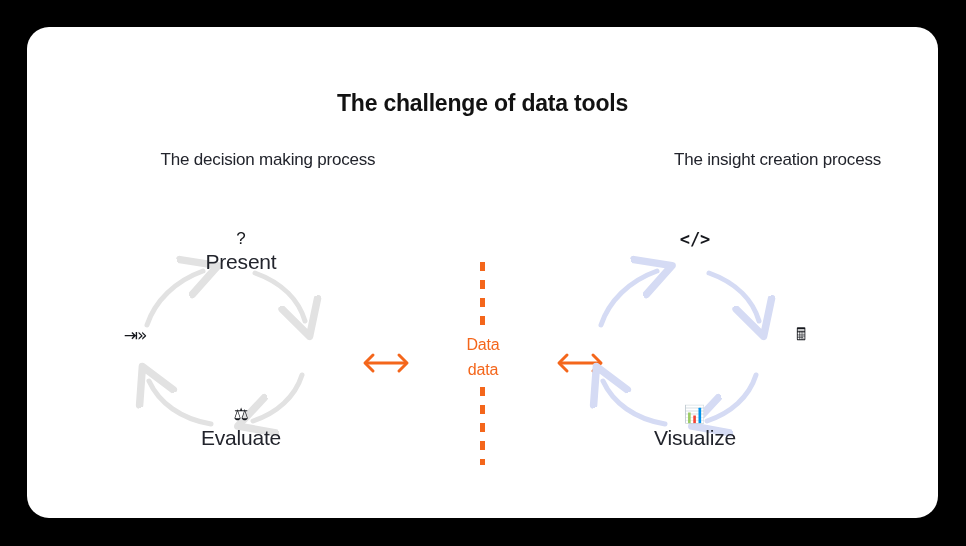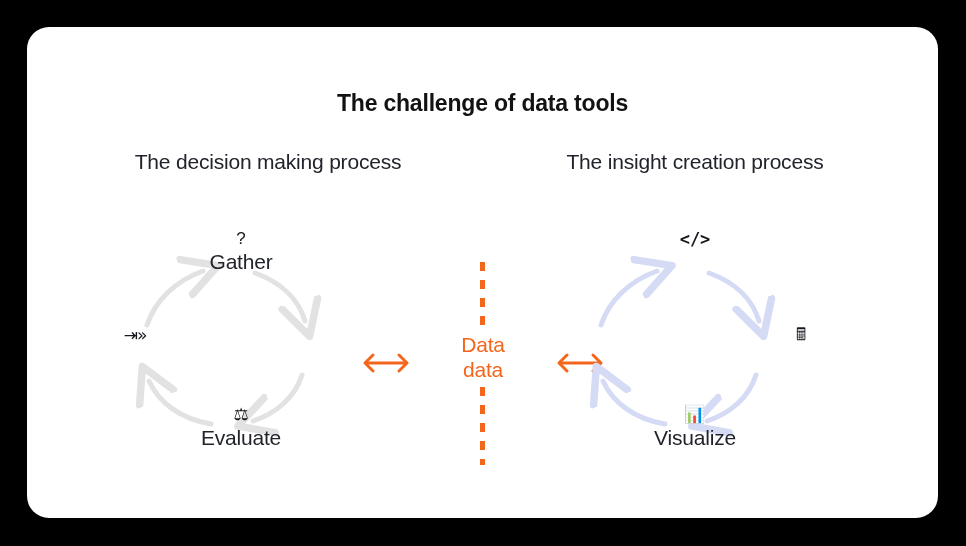--- a/index.html
+++ b/index.html
@@ -41,28 +41,28 @@
     text-align: center;
     font-size: 23px;
     font-weight: bold;
     color: #121212;
     letter-spacing: -0.2px;
   }
 
   .column-heading {
     position: absolute;
     top: 123px;
-    font-size: 21px;
+    font-size: 17px;
     font-weight: normal;
     color: #22242c;
     letter-spacing: -0.2px;
     white-space: nowrap;
   }
   #heading-left  { left: 55px;  width: 372px; text-align: center; }
-  #heading-right { left: 482px; width: 372px; text-align: center; }
+  #heading-right { left: 482px; width: 372px; text-align: right; }
 
   
   .cycle {
     position: absolute;
     top: 178px;
     width: 372px;
     height: 260px;
   }
   #cycle-left  { left: 28px; }
   #cycle-right { left: 482px; }
@@ -128,21 +128,21 @@
   }
   #dashed-line-top    { top: 57px;  height: 66px; }
   #dashed-line-bottom { top: 182px; height: 78px; }
 
   #center-label {
     position: absolute;
     left: 45px;
     top: 127px;
     width: 112px;
     text-align: center;
-    font-size: 21px;
+    font-size: 16px;
     line-height: 25px;
     color: var(--accent);
     letter-spacing: -0.2px;
   }
 
   .dbl-arrow {
     position: absolute;
     top: 145px;
     width: 56px;
     height: 26px;
@@ -175,21 +175,21 @@
 
         <path d="M247,170 C240,192 222,208 198,216" fill="none" stroke="#e2e2e2" stroke-width="5" stroke-linecap="round" marker-end="url(#ahL)"></path>
 
         <path d="M156,219 C126,214 104,198 94,176" fill="none" stroke="#e2e2e2" stroke-width="5" stroke-linecap="round" marker-end="url(#ahL)"></path>
 
         <path d="M92,120 C100,96 120,76 148,66" fill="none" stroke="#e2e2e2" stroke-width="5" stroke-linecap="round" marker-end="url(#ahL)"></path>
       </svg>
 
       <div class="node node-top">
         <span class="node-icon glyph-question">?</span>
-        <span class="node-label">Gather</span>
+        <span class="node-label">Present</span>
       </div>
 
 
       <div class="node node-bottom">
         <span class="node-icon glyph-scales">⚖</span>
         <span class="node-label">Evaluate</span>
       </div>
 
       <div class="node node-left">
         <span class="node-icon glyph-fwd">⇥»</span>

